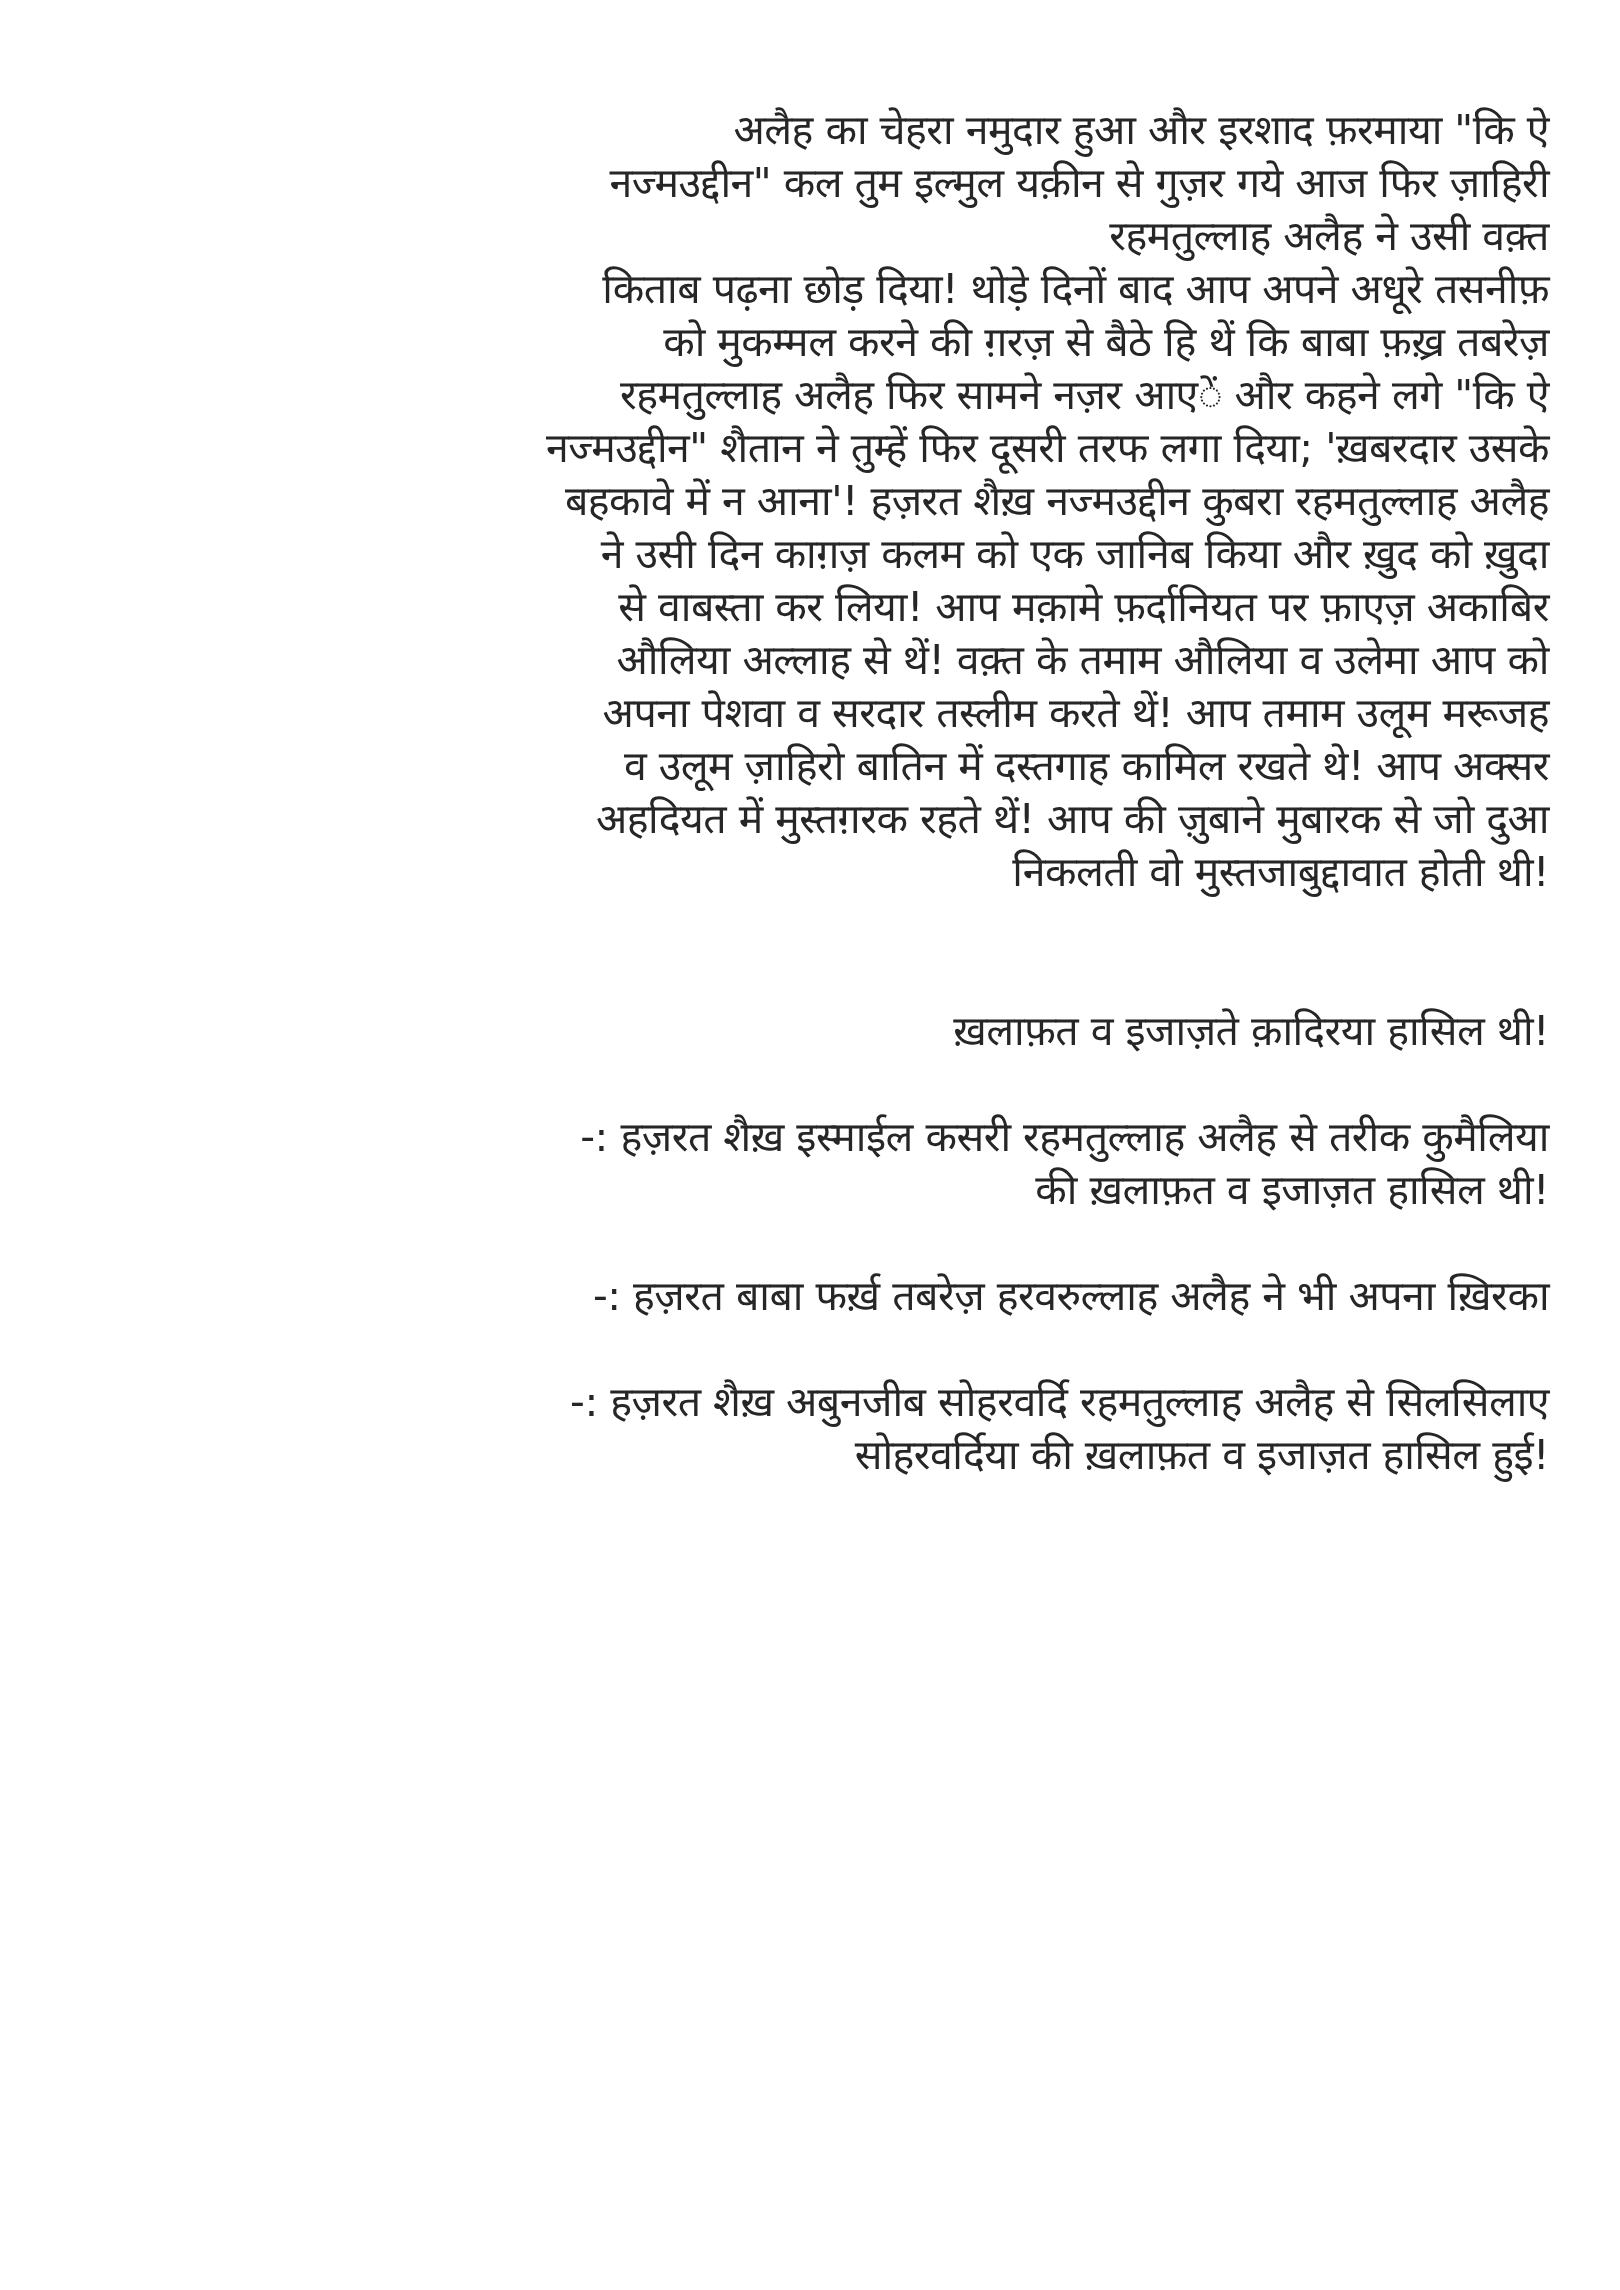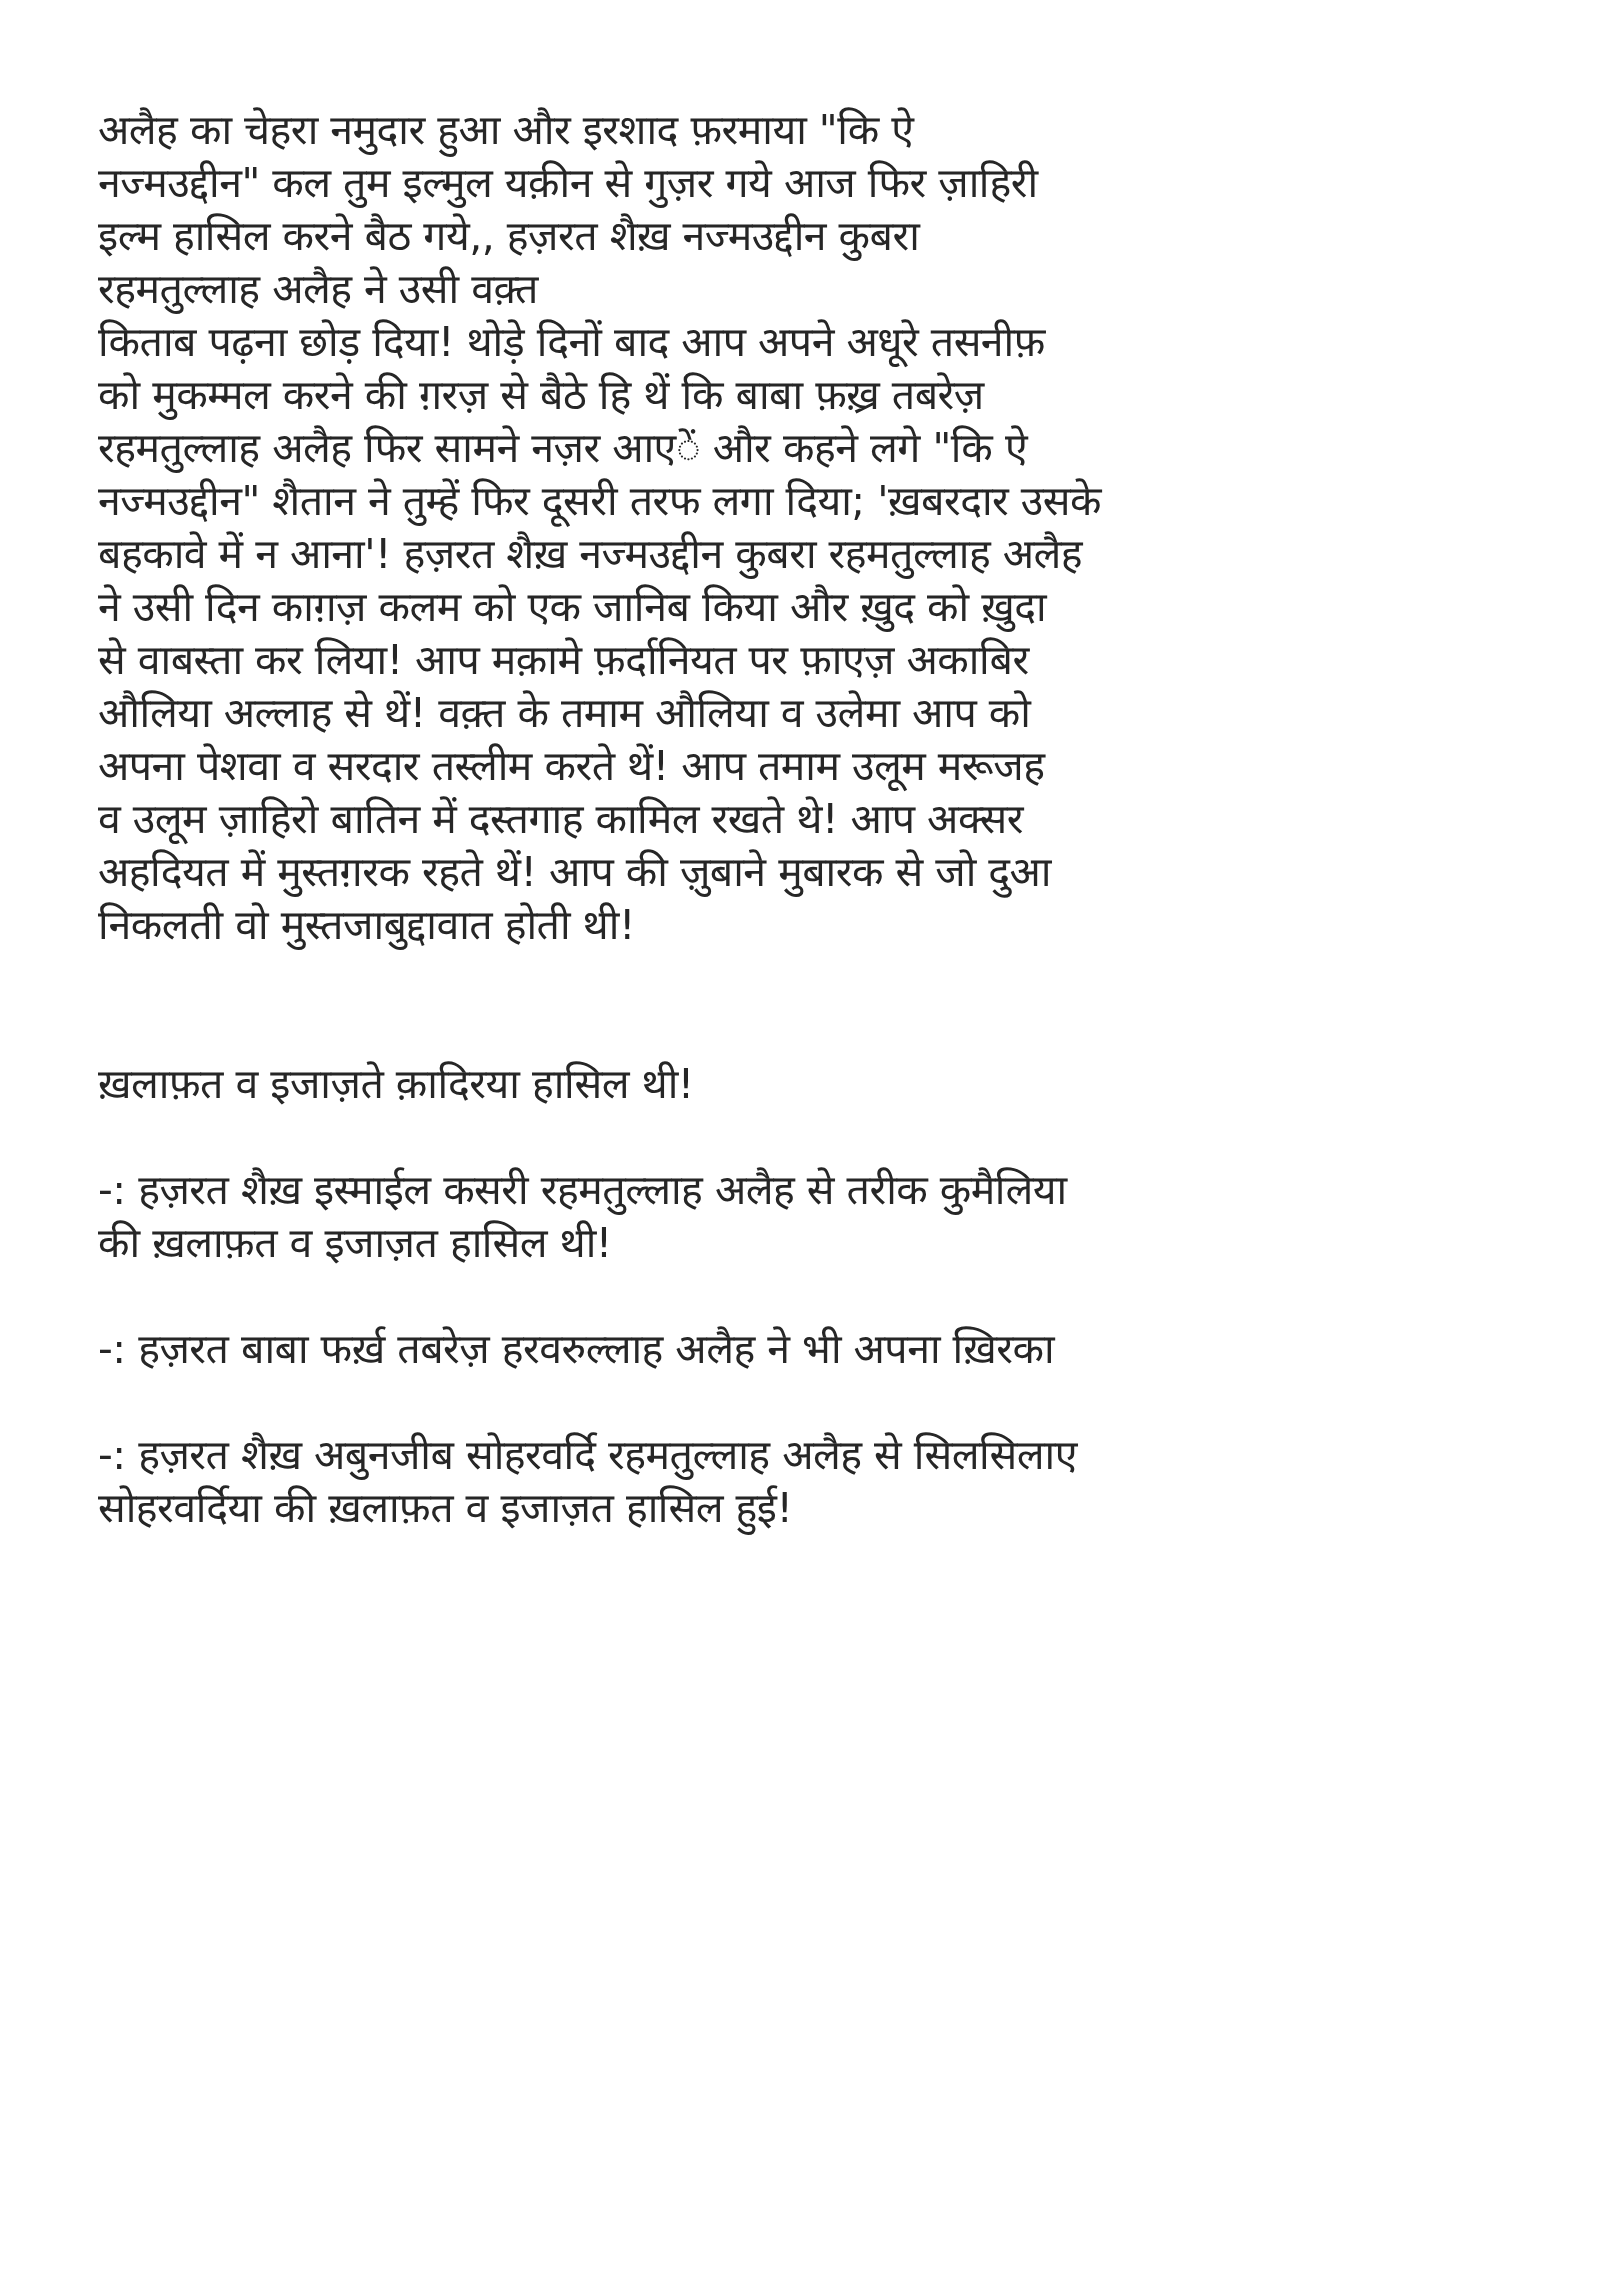--- a/index.html
+++ b/index.html
@@ -13,41 +13,41 @@
       position: relative;
       overflow: hidden;
       font-family: "DejaVu Sans", "Liberation Sans", sans-serif;
       color: #262626;
     }
     .page {
       position: absolute;
       left: 98px;
       top: 104px;
       width: 1451px;
+      text-align: right;
     }
     .line {
       font-size: 41px;
       line-height: 53px;
       height: 53px;
       white-space: nowrap;
       letter-spacing: -0.5px;
     }
     .gap {
       height: 53px;
     }
   </style>
 </head>
 <body>
 
 <div class="page">
 
   <div>
     <div class="line">अलैह का चेहरा नमुदार हुआ और इरशाद फ़रमाया "कि ऐ</div>
     <div class="line">नज्मउद्दीन" कल तुम इल्मुल यक़ीन से गुज़र गये आज फिर ज़ाहिरी</div>
-    <div class="line">इल्म हासिल करने बैठ गये,, हज़रत शैख़ नज्मउद्दीन कुबरा</div>
     <div class="line">रहमतुल्लाह अलैह ने उसी वक़्त</div>
     <div class="line">किताब पढ़ना छोड़ दिया! थोड़े दिनों बाद आप अपने अधूरे तसनीफ़</div>
     <div class="line">को मुकम्मल करने की ग़रज़ से बैठे हि थें कि बाबा फ़ख़्र तबरेज़</div>
     <div class="line">रहमतुल्लाह अलैह फिर सामने नज़र आएें और कहने लगे "कि ऐ</div>
     <div class="line">नज्मउद्दीन" शैतान ने तुम्हें फिर दूसरी तरफ लगा दिया; 'ख़बरदार उसके</div>
     <div class="line">बहकावे में न आना'! हज़रत शैख़ नज्मउद्दीन कुबरा रहमतुल्लाह अलैह</div>
     <div class="line">ने उसी दिन काग़ज़ कलम को एक जानिब किया और ख़ुद को ख़ुदा</div>
     <div class="line">से वाबस्ता कर लिया! आप मक़ामे फ़र्दानियत पर फ़ाएज़ अकाबिर</div>
     <div class="line">औलिया अल्लाह से थें! वक़्त के तमाम औलिया व उलेमा आप को</div>
     <div class="line">अपना पेशवा व सरदार तस्लीम करते थें! आप तमाम उलूम मरूजह</div>

